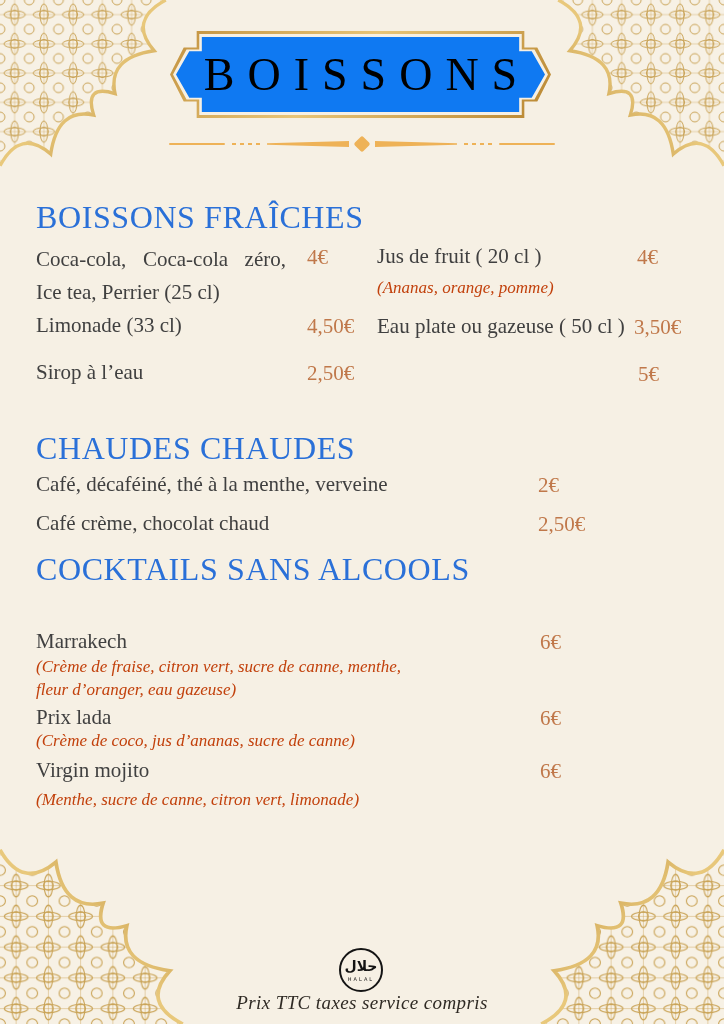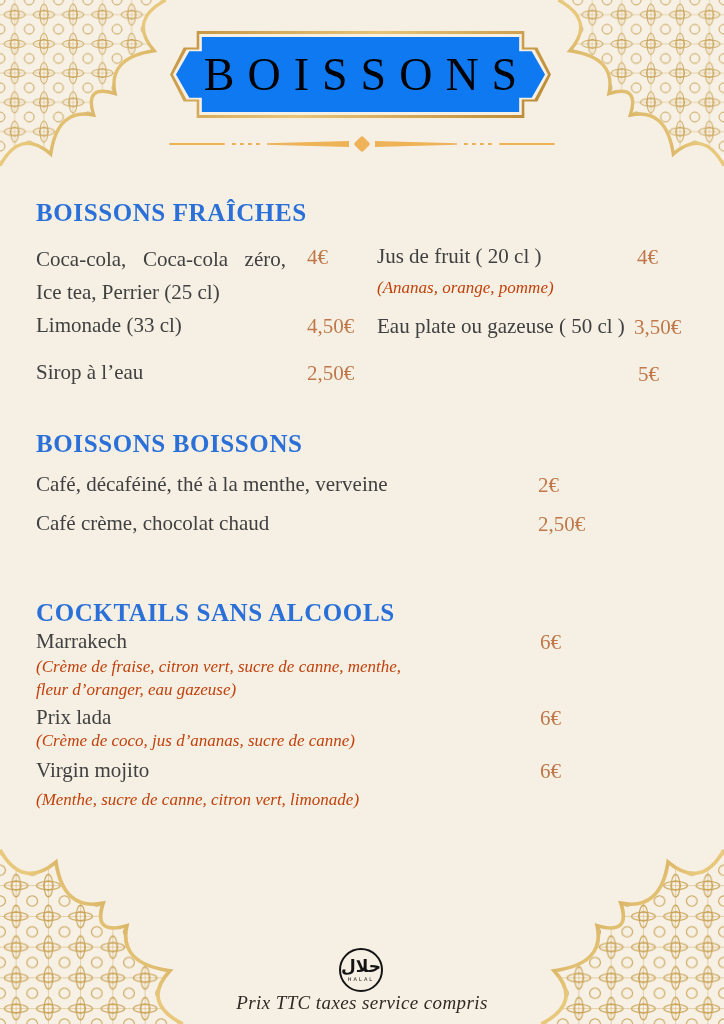--- a/index.html
+++ b/index.html
@@ -35,23 +35,23 @@
   .dv-thin{width:56px;height:2px;border-radius:1px;}
   .dv-dots{display:flex;gap:4px;background:none;}
   .dv-dots i{display:block;width:4px;height:2px;background:#eeb257;}
   .dv-taper{width:82px;height:6px;}
   .dv-taper.l{clip-path:polygon(0 38%,100% 0,100% 100%,0 62%);}
   .dv-taper.r{clip-path:polygon(0 0,100% 38%,100% 62%,0 100%);}
   .dv-diamond{width:12px;height:12px;transform:rotate(45deg);border-radius:2px;}
   
   .heading{
     position:absolute;left:36px;color:#2a70d8;
-    font-size:25px;font-weight:bold;letter-spacing:.6px;white-space:nowrap;
-  }
-  #h1{top:199px}#h2{top:430px}#h3{top:599px}
+    font-size:32px;font-weight:normal;letter-spacing:.6px;white-space:nowrap;
+  }
+  #h1{top:199px}#h2{top:430px}#h3{top:551px}
   .item{position:absolute;font-size:21px;color:#404040;white-space:nowrap;}
   .item.wrap{white-space:normal;width:250px;text-align:justify;text-align-last:left;line-height:33px;}
   .price{position:absolute;font-size:21px;color:#c0784a;white-space:nowrap;}
   .desc{position:absolute;font-style:italic;font-size:17px;color:#c2410c;white-space:nowrap;}
   .desc.wrap{white-space:normal;width:372px;line-height:23px;}
   #i-coca{left:36px;top:243px}           #p-coca{left:307px;top:245px}
   #i-jus{left:377px;top:244px}           #p-jus{left:637px;top:245px}
   #d-jus{left:377px;top:278px}
   #i-lim{left:36px;top:313px}            #p-lim{left:307px;top:314px}
   #i-eau50{left:377px;top:314px}         #p-eau50{left:634px;top:315px}
@@ -65,21 +65,21 @@
   #d-coco{left:36px;top:731px}
   #i-virgin{left:36px;top:758px}         #p-virgin{left:540px;top:759px}
   #d-virgin{left:36px;top:790px}
   
   .halal-badge{
     position:absolute;left:339px;top:948px;width:44px;height:44px;box-sizing:border-box;
     border:2.5px solid #141414;border-radius:50%;
     display:flex;flex-direction:column;align-items:center;justify-content:center;
     color:#141414;background:transparent;
   }
-  .halal-ar{font-family:"DejaVu Sans",sans-serif;font-weight:bold;font-size:17px;line-height:17px;}
+  .halal-ar{font-family:"DejaVu Sans",sans-serif;font-weight:bold;font-size:14px;line-height:17px;}
   .halal-en{font-family:"DejaVu Sans",sans-serif;font-size:5px;letter-spacing:2px;line-height:6px;margin-top:1px;}
   .footer-note{
     position:absolute;left:0;right:0;top:992px;text-align:center;
     font-style:italic;font-size:19px;color:#2f2a24;letter-spacing:.4px;
   }
 </style>
 </head>
 <body>
 
 <div class="page">
@@ -224,21 +224,21 @@
   <div id="p-lim" class="price">4,50€</div>
 
   <div id="i-eau50" class="item">Eau plate ou gazeuse ( 50 cl )</div>
   <div id="p-eau50" class="price">3,50€</div>
 
   <div id="i-sirop" class="item">Sirop à l’eau</div>
   <div id="p-sirop" class="price">2,50€</div>
 
   <div id="p-eau1l" class="price">5€</div>
 
-  <div id="h2" class="heading">BOISSONS BOISSONS</div>
+  <div id="h2" class="heading">CHAUDES CHAUDES</div>
 
   <div id="i-cafe" class="item">Café, décaféiné, thé à la menthe, verveine</div>
   <div id="p-cafe" class="price">2€</div>
 
   <div id="i-creme" class="item">Café crème, chocolat chaud</div>
   <div id="p-creme" class="price">2,50€</div>
 
   <div id="h3" class="heading">COCKTAILS SANS ALCOOLS</div>
 
   <div id="i-marr" class="item">Marrakech</div>

